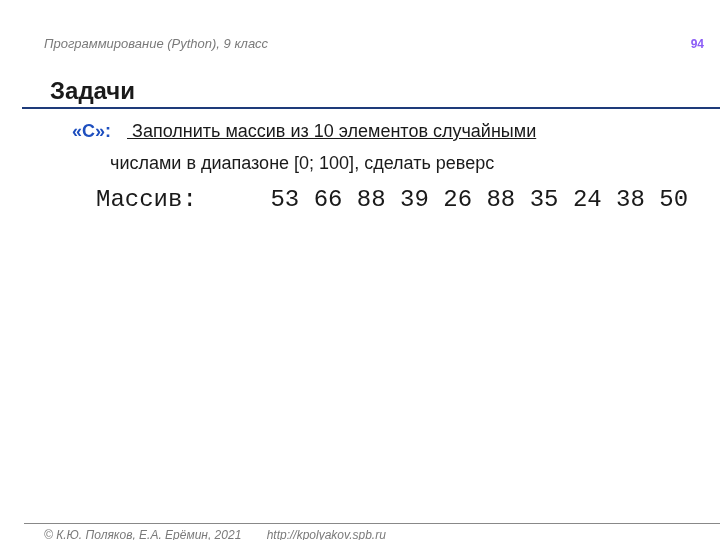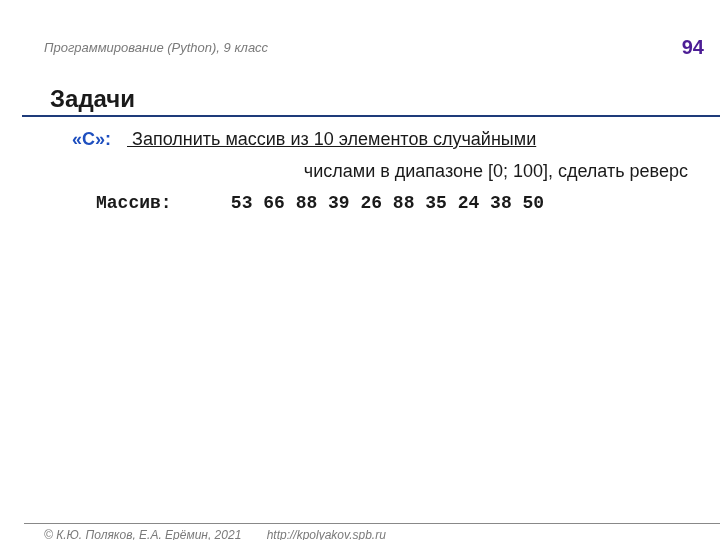--- a/index.html
+++ b/index.html
@@ -16,47 +16,47 @@
     justify-content: space-between;
     align-items: center;
     padding: 4px 16px 2px 12px;
     color: #7a7a7a;
     font-size: 13px;
     font-style: italic;
   }
   .page-num {
     font-weight: bold;
     font-style: normal;
-    color: #4c1d95;
-    font-size: 20px;
+    color: #8b5cf6;
+    font-size: 12px;
   }
   .title {
     font-size: 24px;
     font-weight: bold;
     color: #1a1a1a;
     padding: 0 0 2px 28px;
     border-bottom: 2px solid #1e3b7a;
     margin: 16px 8px 10px 6px;
   }
   .content {
     padding: 0 24px 0 32px;
     font-size: 18px;
     line-height: 1.35;
     color: #1a1a1a;
   }
   .task-label {
     color: #1e4fbf;
     font-weight: bold;
   }
   .task-text { display: inline; text-decoration: underline; }
-  .indent { padding-left: 38px; text-align: right; }
+  .indent { padding-left: 38px; }
   .mono-row {
     font-family: "Courier New", monospace;
-    font-weight: bold;
-    font-size: 18px;
+    font-weight: normal;
+    font-size: 24px;
     white-space: pre;
     padding-left: 24px;
     line-height: 1.3;
   }
   .red { color: #c31818; }
   .footer {
     position: absolute;
     left: 0; right: 0; bottom: 0;
     border-top: 1px solid #888;
     padding: 4px 12px 6px 12px;

